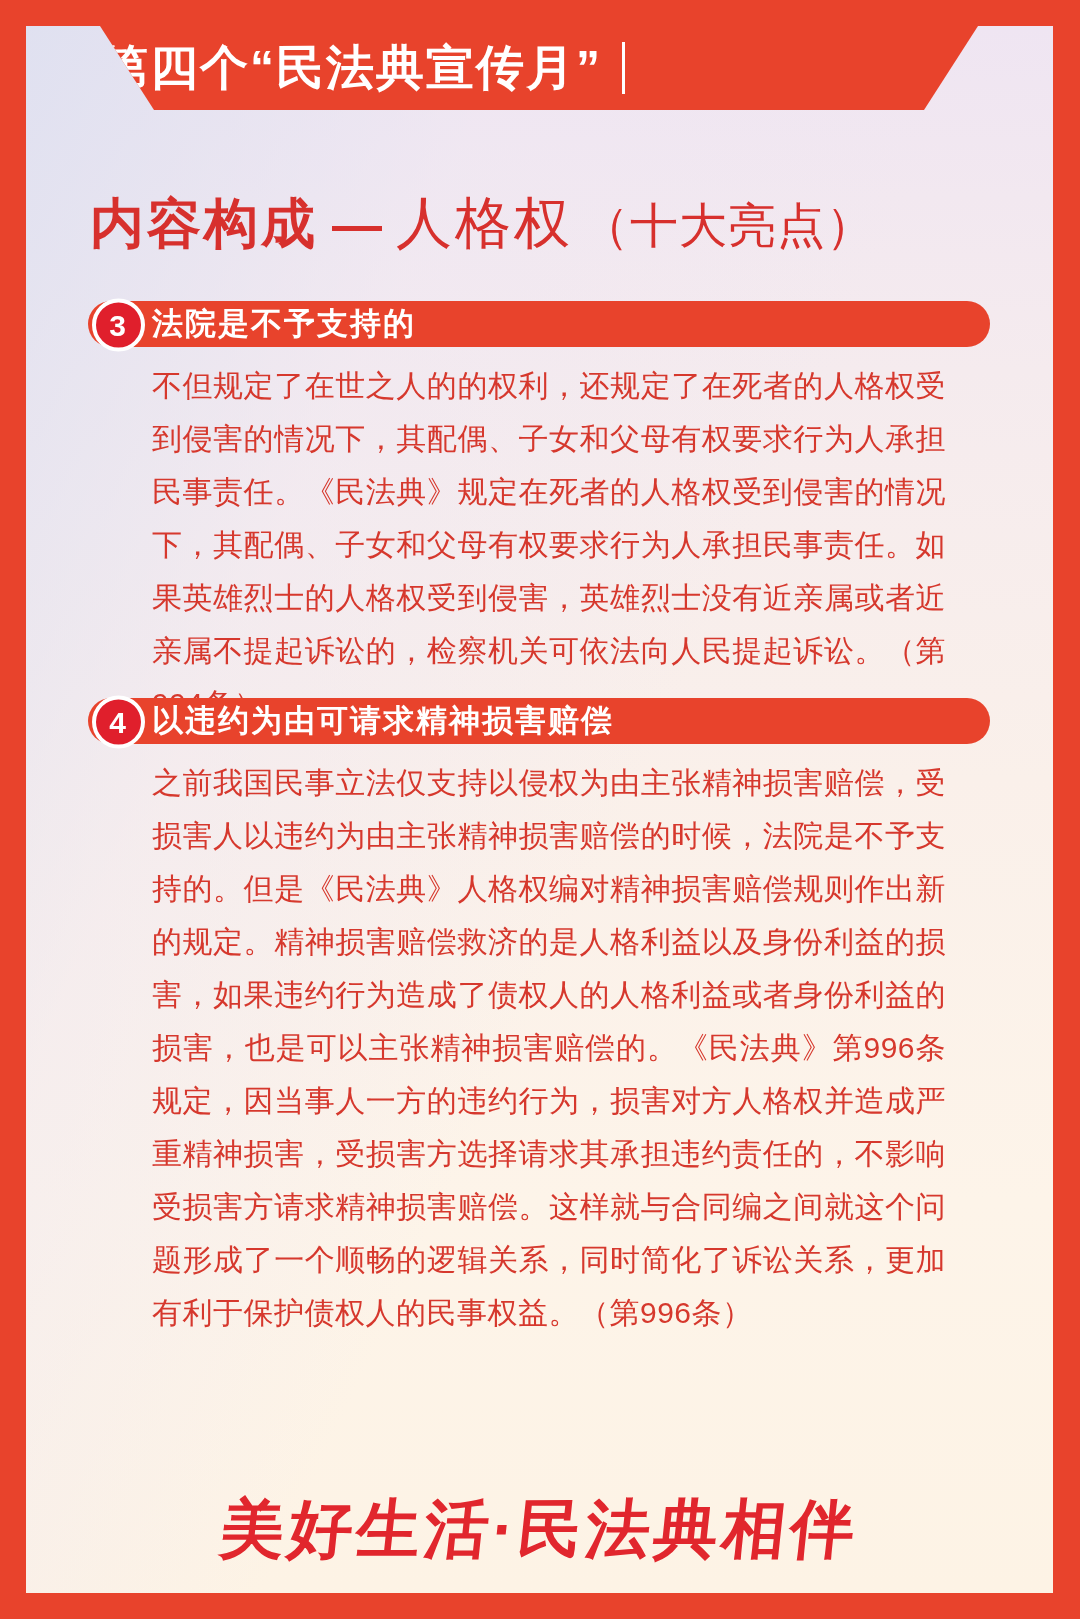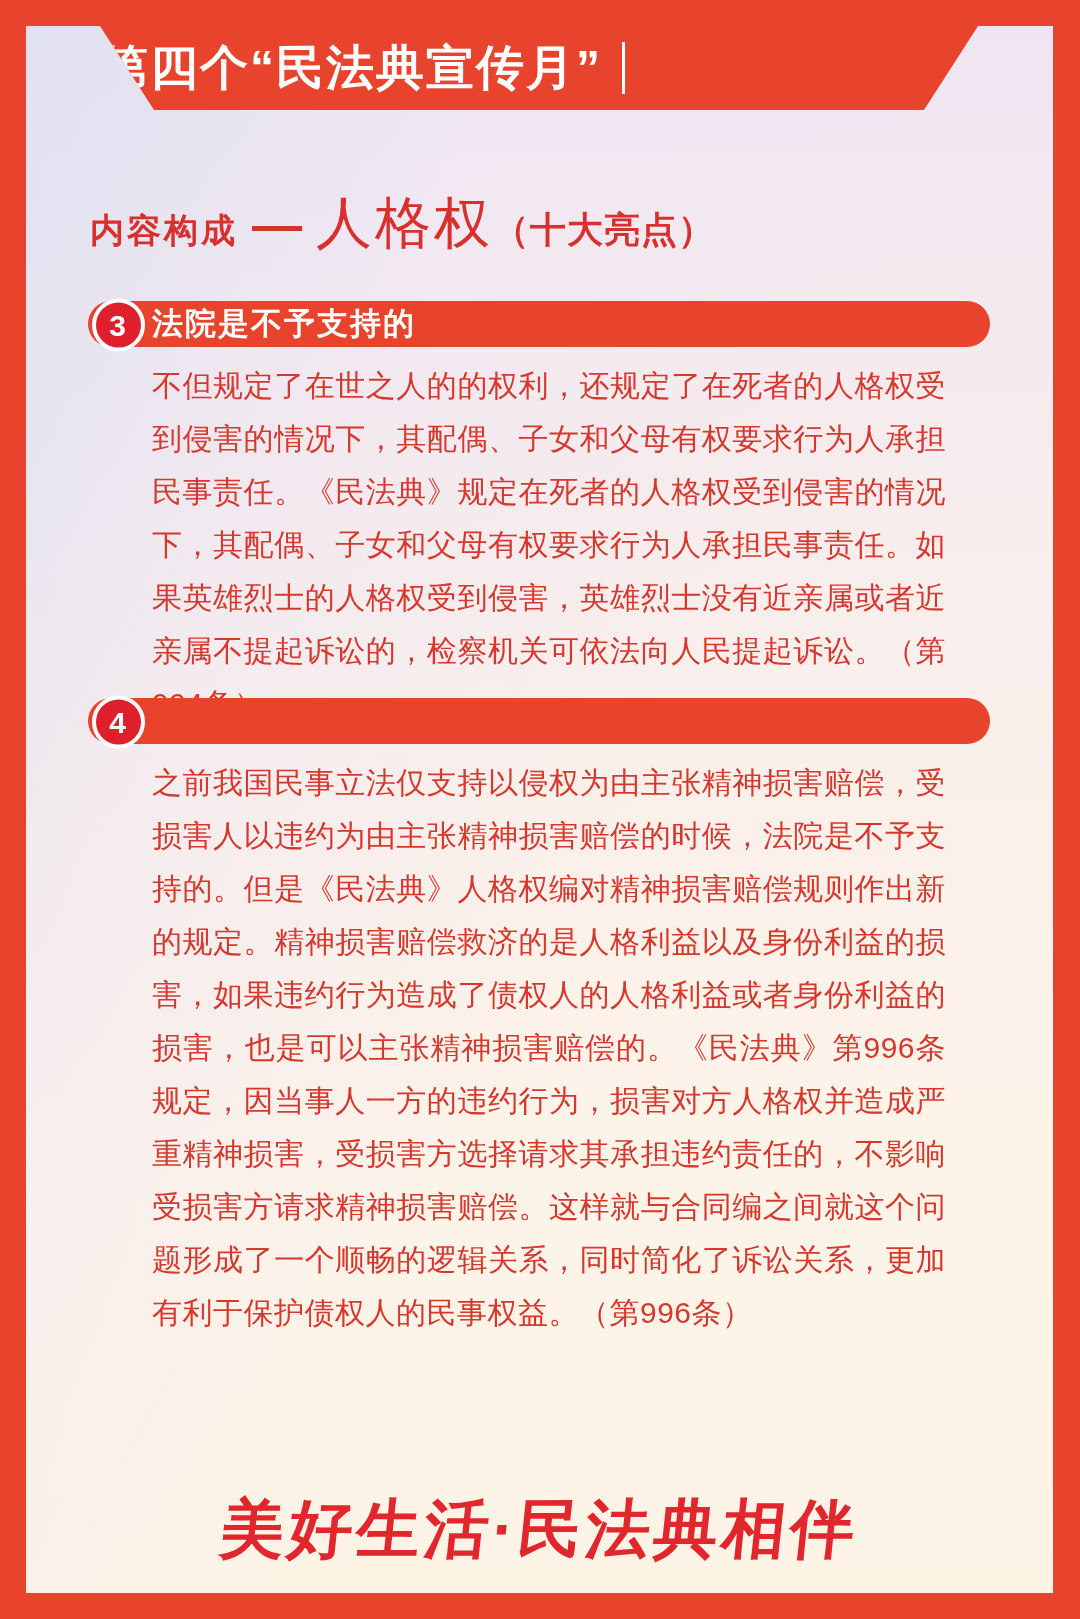--- a/index.html
+++ b/index.html
@@ -28,24 +28,24 @@
   }
   .banner-divider{
     display:inline-block;width:3px;height:52px;background:#ffffff;
     margin:0 20px;vertical-align:middle;
   }
   
   .page-title{
     position:absolute;left:64px;top:160px;white-space:nowrap;
     color:#d7302d;display:flex;align-items:baseline;
   }
-  .pt-prefix{font-size:34px;font-weight:700;letter-spacing:3px;}
+  .pt-prefix{font-size:54px;font-weight:700;letter-spacing:3px;}
   .pt-dash{font-size:50px;font-weight:700;margin:0 14px;}
   .pt-highlight{font-size:56px;font-weight:400;letter-spacing:3px;}
-  .pt-suffix{font-size:36px;font-weight:700;margin-left:0;letter-spacing:1px;}
+  .pt-suffix{font-size:48px;font-weight:400;margin-left:8px;letter-spacing:1px;}
   
   .pill{
     position:absolute;left:62px;width:902px;height:46px;
     background:#e8432c;border-radius:24px;
     display:flex;align-items:center;
     padding-left:64px;box-sizing:border-box;
     color:#ffffff;font-size:31px;font-weight:700;letter-spacing:2px;
   }
   .pill-num{
     position:absolute;left:4px;top:53%;transform:translateY(-50%);
@@ -92,19 +92,20 @@
     </div>
 
     <div class="pill pill-3">
       <span class="pill-num">3</span>
       <span>法院是不予支持的</span>
     </div>
     <div class="body-text body-3">不但规定了在世之人的的权利，还规定了在死者的人格权受到侵害的情况下，其配偶、子女和父母有权要求行为人承担民事责任。《民法典》规定在死者的人格权受到侵害的情况下，其配偶、子女和父母有权要求行为人承担民事责任。如果英雄烈士的人格权受到侵害，英雄烈士没有近亲属或者近亲属不提起诉讼的，检察机关可依法向人民提起诉讼。（第994条）</div>
 
     <div class="pill pill-4">
       <span class="pill-num">4</span>
+      <span>以违约为由可请求精神损害赔偿</span>
     </div>
     <div class="body-text body-4">之前我国民事立法仅支持以侵权为由主张精神损害赔偿，受损害人以违约为由主张精神损害赔偿的时候，法院是不予支持的。但是《民法典》人格权编对精神损害赔偿规则作出新的规定。精神损害赔偿救济的是人格利益以及身份利益的损害，如果违约行为造成了债权人的人格利益或者身份利益的损害，也是可以主张精神损害赔偿的。《民法典》第996条规定，因当事人一方的违约行为，损害对方人格权并造成严重精神损害，受损害方选择请求其承担违约责任的，不影响受损害方请求精神损害赔偿。这样就与合同编之间就这个问题形成了一个顺畅的逻辑关系，同时简化了诉讼关系，更加有利于保护债权人的民事权益。（第996条）</div>
 
     <div class="footer">美好生活·民法典相伴</div>
 
   </div>
 </div>
 
 </body></html>

